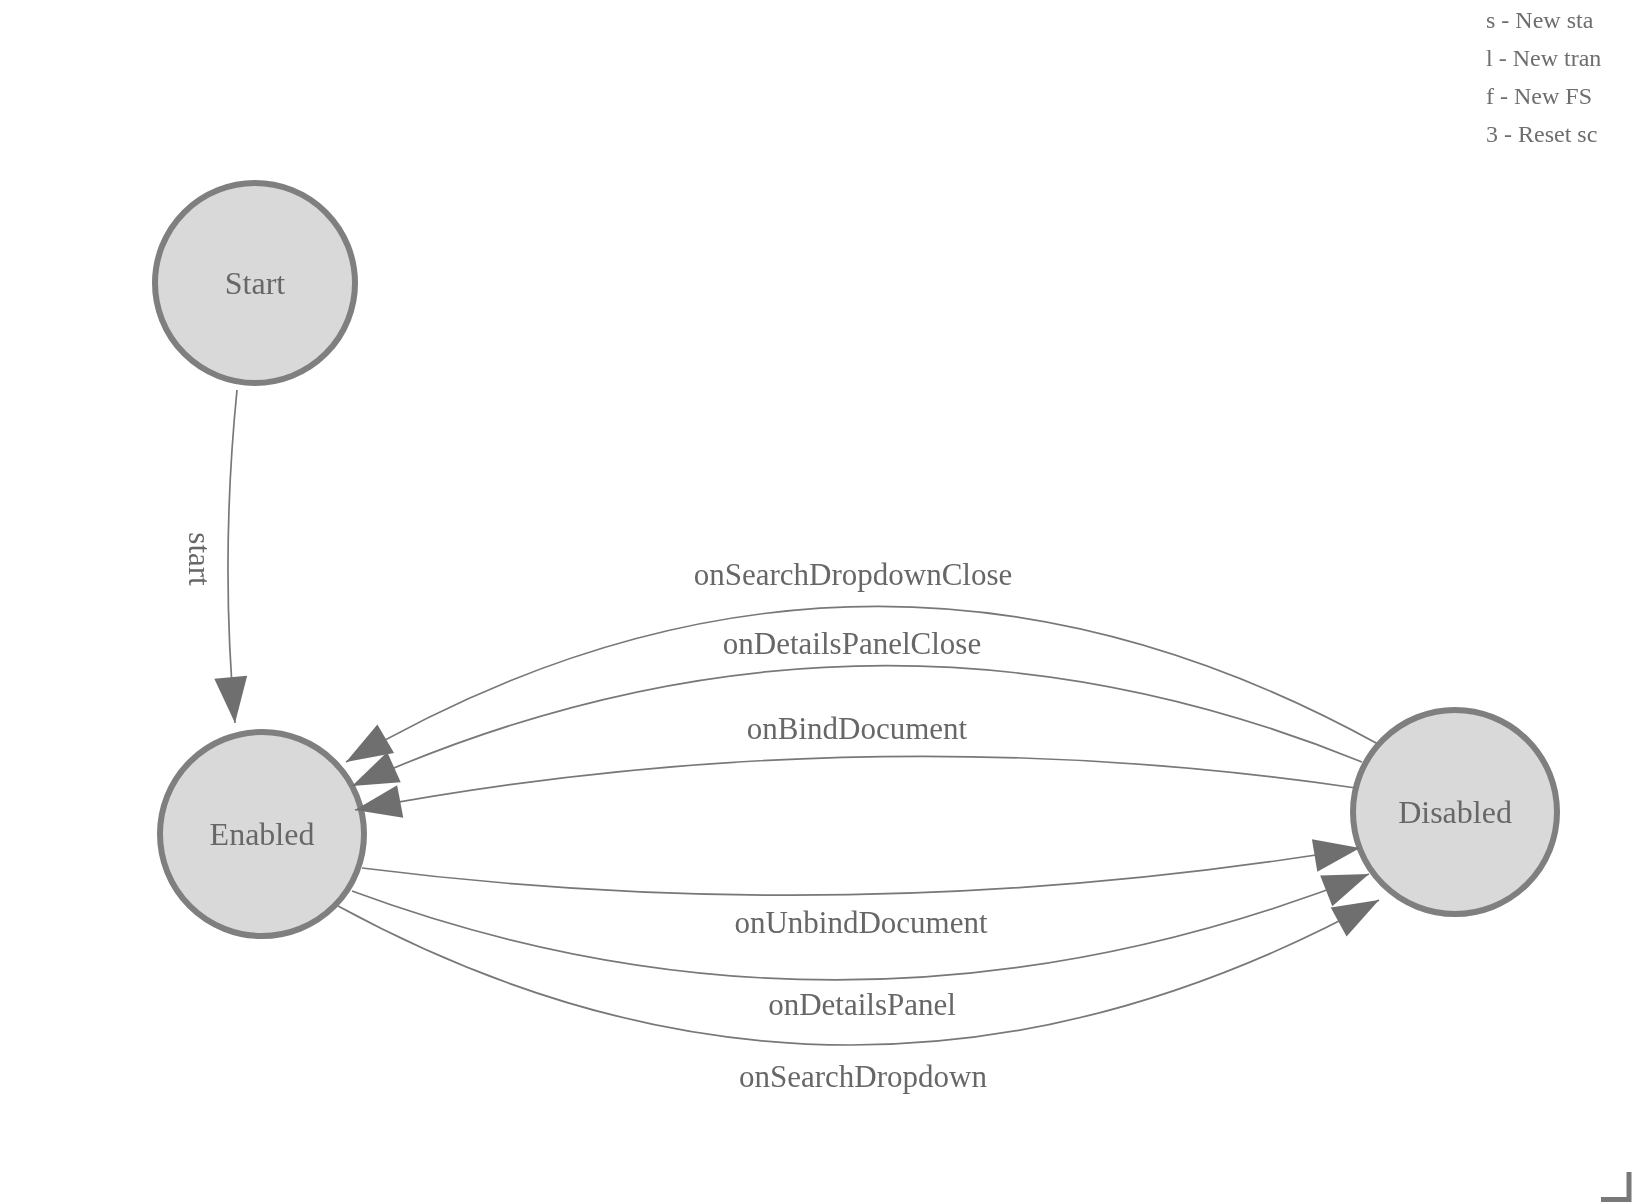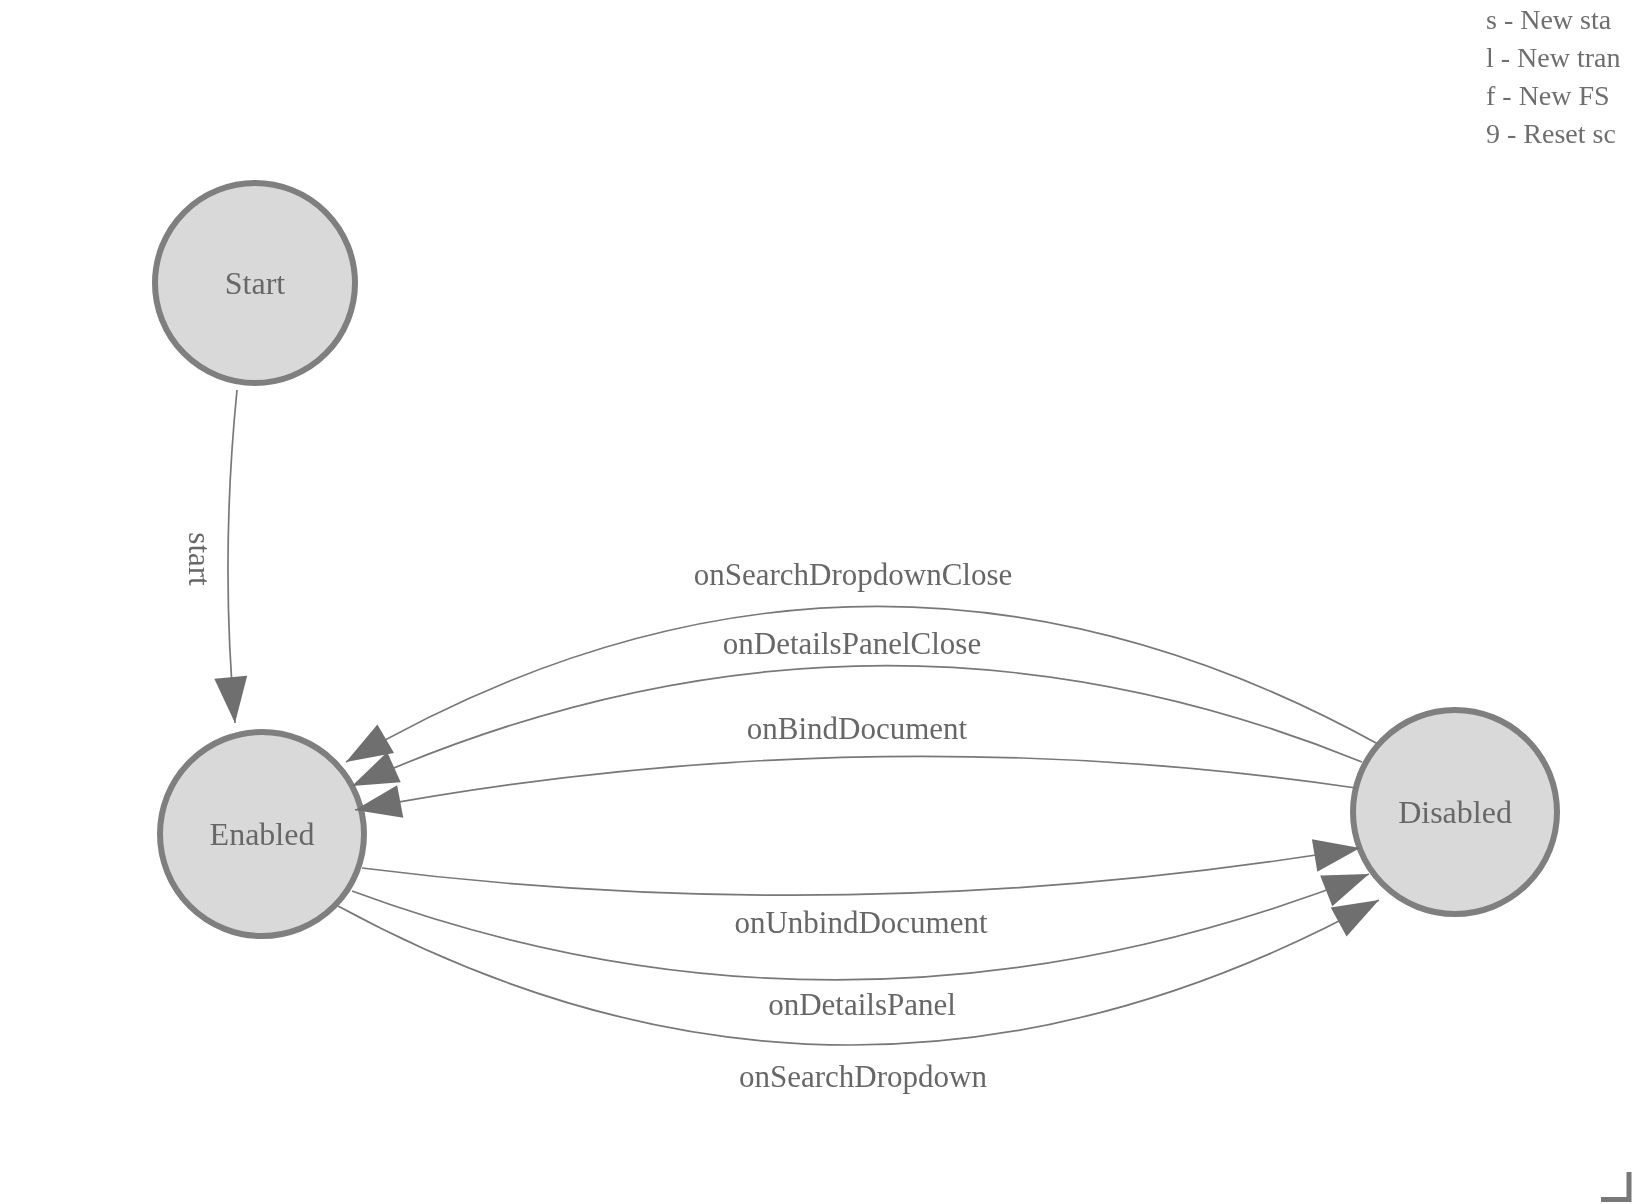--- a/index.html
+++ b/index.html
@@ -13,21 +13,21 @@
   }
   #fsm-svg {
     position: absolute;
     left: 0;
     top: 0;
   }
   .legend {
     position: absolute;
     left: 1486px;
     top: 1px;
-    font-size: 28px;
+    font-size: 24px;
     line-height: 38px;
     color: #6e6e6e;
     white-space: nowrap;
   }
   .legend-line { height: 38px; }
   text {
     font-family: "Liberation Serif", serif;
     fill: #676767;
   }
   .state-label { font-size: 32px; }
@@ -84,14 +84,14 @@
       <path d="M 0 0 L -46 -16.5 L -46 16.5 Z" transform="translate(1379 900) rotate(-28.7)" fill="#6f6f6f"></path>
       <text x="863" y="1076" text-anchor="middle" dominant-baseline="central" class="transition-label" fill="#676767">onSearchDropdown</text>
     </g>
     <path d="M 1629 1172 L 1629 1199.5 L 1601 1199.5" fill="none" stroke="#787878" stroke-width="5"></path>
   </svg>
 
 <div class="legend">
   <div class="legend-line">s - New sta</div>
   <div class="legend-line">l - New tran</div>
   <div class="legend-line">f - New FS</div>
-  <div class="legend-line">9 - Reset sc</div>
+  <div class="legend-line">3 - Reset sc</div>
 </div>
 
 </body></html>

